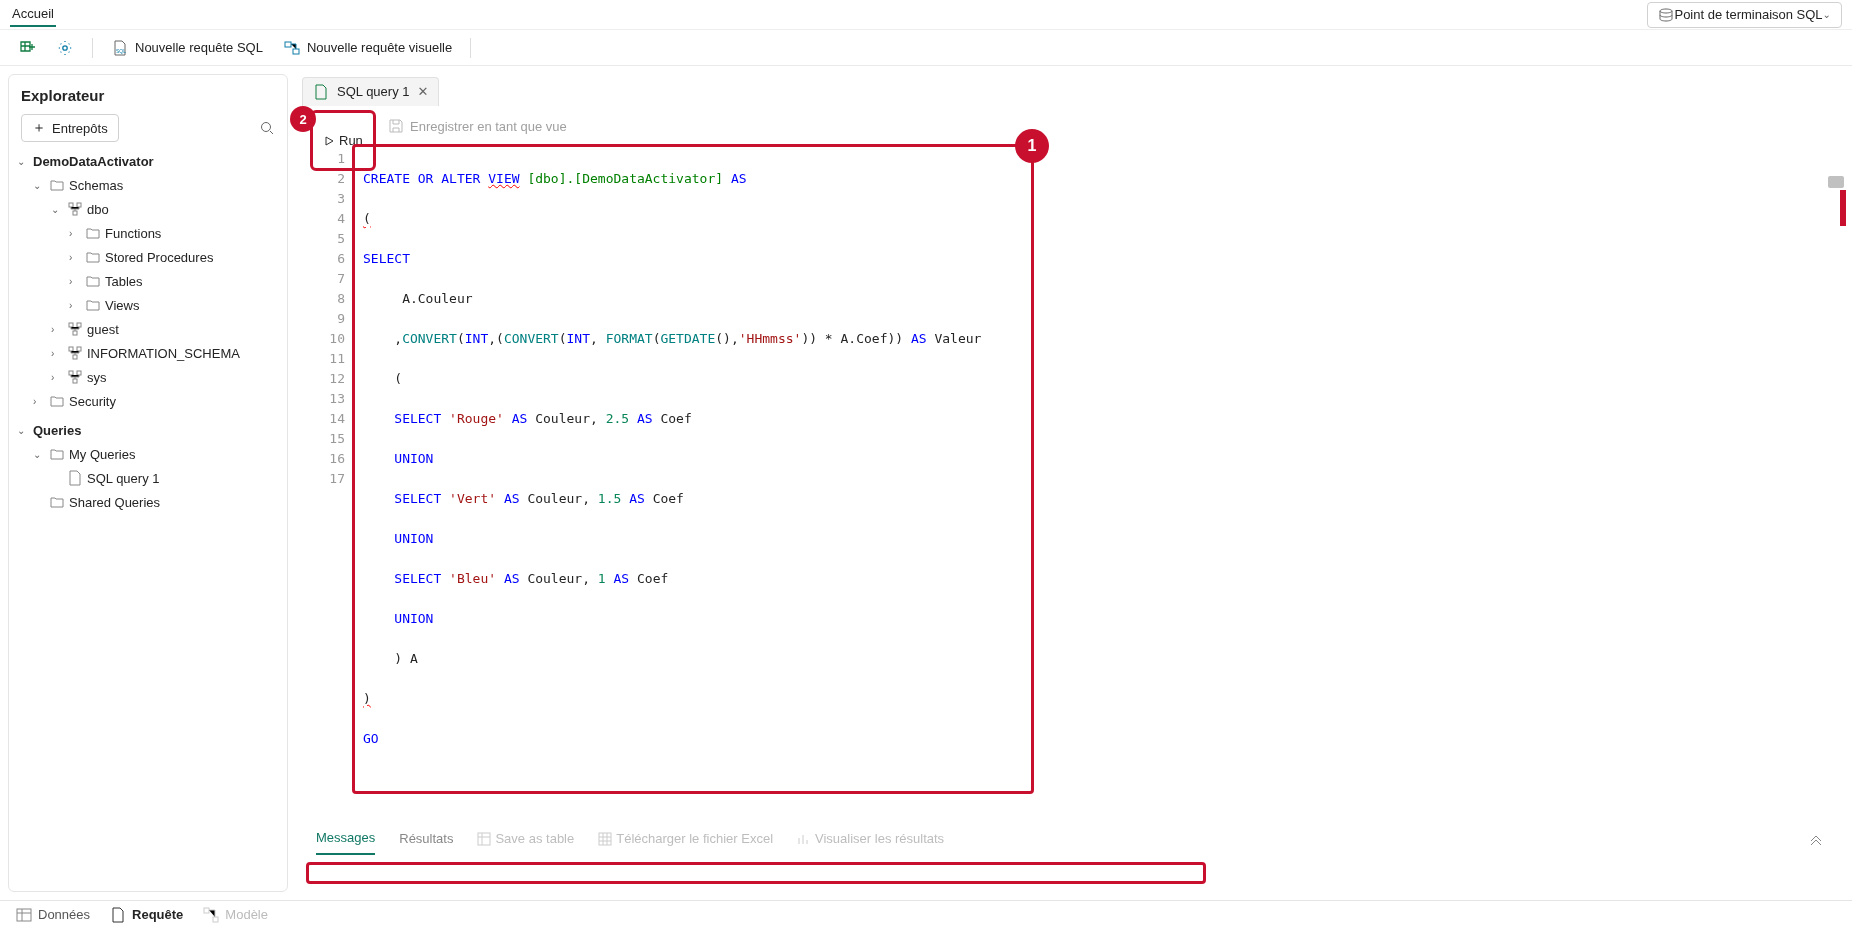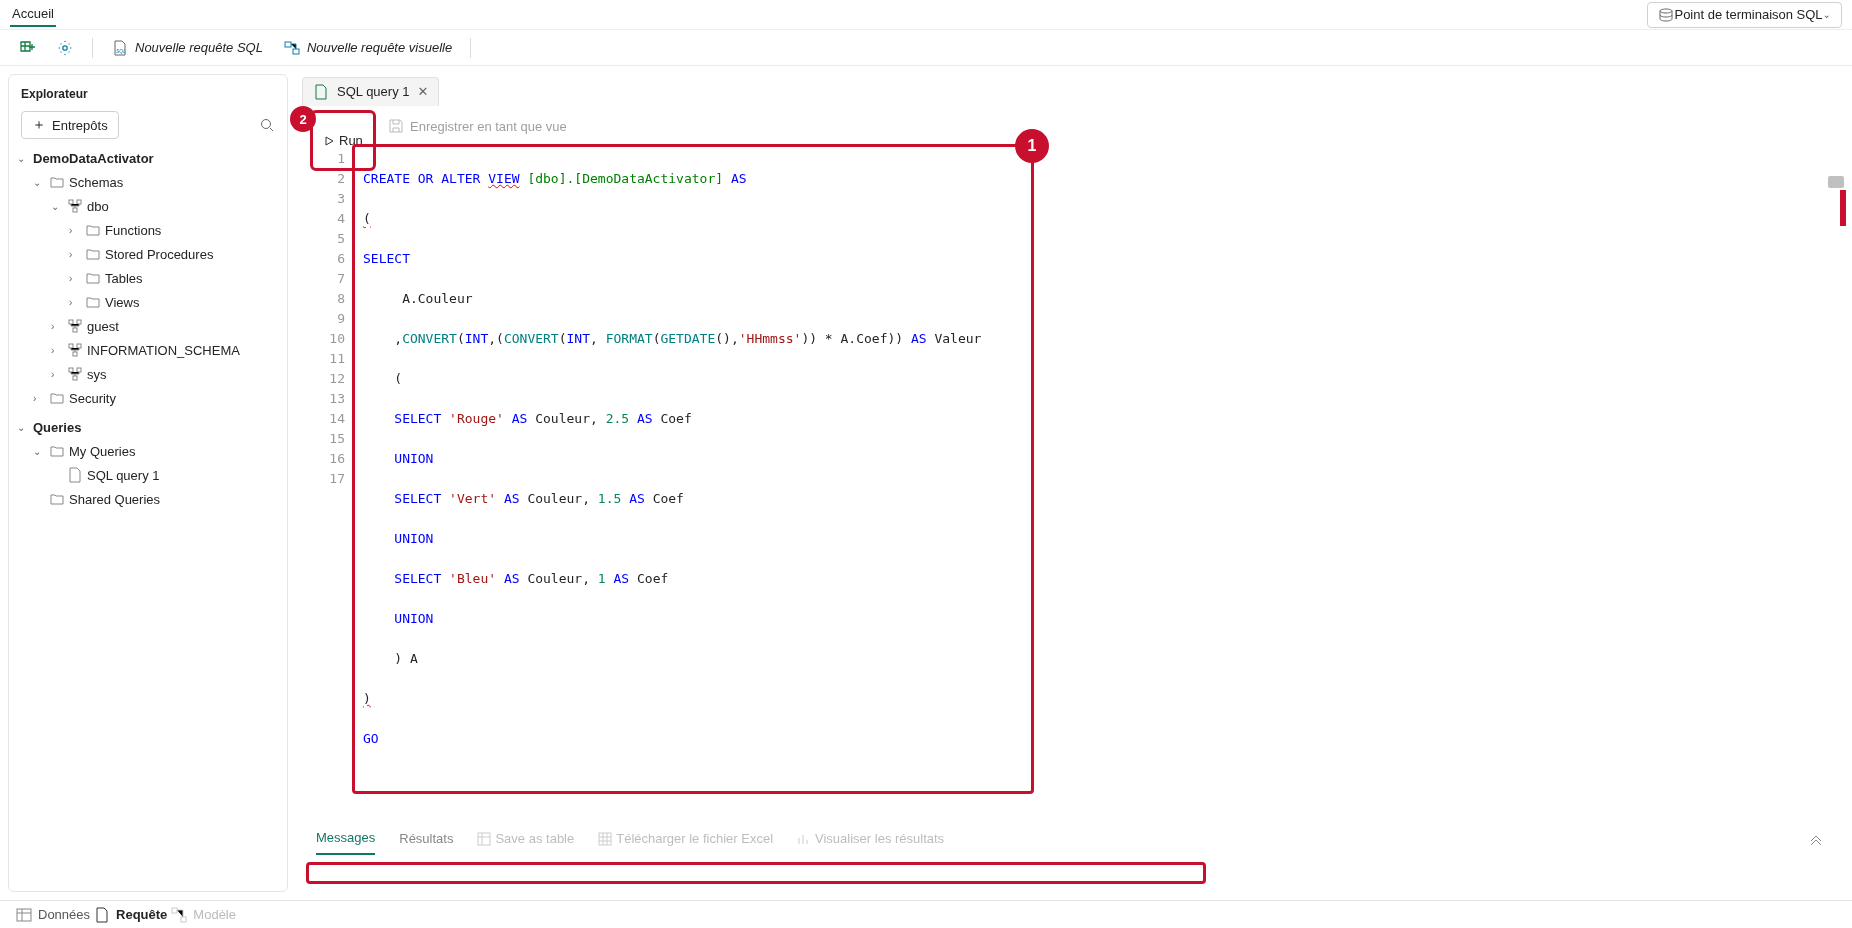--- a/index.html
+++ b/index.html
@@ -5,27 +5,27 @@
   * { box-sizing: border-box; margin: 0; padding: 0; }
   body { font-family: "Segoe UI", Arial, sans-serif; font-size: 13px; color: #242424; background: #fff; width: 1852px; height: 928px; overflow: hidden; }
 
   
   .topbar { height: 30px; display: flex; align-items: center; justify-content: space-between; padding: 0 10px; border-bottom: 1px solid #eee; }
   .home-tab { font-size: 13px; padding: 4px 2px; border-bottom: 2px solid #117865; color: #242424; }
   .endpoint-btn { display: flex; align-items: center; border: 1px solid #d1d1d1; border-radius: 4px; padding: 4px 10px; font-size: 13px; cursor: pointer; }
 
   
   .toolbar { height: 36px; border-bottom: 1px solid #eaeaea; display: flex; align-items: center; padding: 0 12px; gap: 8px; }
-  .toolbar .tbtn { display: flex; align-items: center; gap: 6px; padding: 4px 6px; border-radius: 3px; cursor: pointer; font-style: italic; }
+  .toolbar .tbtn { display: flex; align-items: center; gap: 6px; padding: 4px 6px; border-radius: 3px; cursor: pointer; }
   .toolbar .sep { width: 1px; height: 20px; background: #ddd; margin: 0 4px; }
 
   
   .main { display: flex; height: calc(100% - 30px - 36px - 28px); }
   .explorer { width: 280px; border: 1px solid #e5e5e5; border-radius: 6px; margin: 8px; display: flex; flex-direction: column; padding: 8px 0; }
-  .explorer-header { font-size: 12px; font-weight: 600; padding: 4px 12px 10px; }
+  .explorer-header { font-size: 15px; font-weight: 600; padding: 4px 12px 10px; }
   .explorer-row { display: flex; align-items: center; justify-content: space-between; padding: 0 12px 8px; }
   .entrepots-btn { display: flex; align-items: center; gap: 6px; border: 1px solid #d1d1d1; border-radius: 4px; padding: 4px 10px; cursor: pointer; }
   .tree { flex: 1; overflow-y: auto; padding: 0 6px; }
   .tree-item { display: flex; align-items: center; gap: 4px; padding: 4px 2px; cursor: pointer; border-radius: 3px; }
   .tree-indent-1 { padding-left: 18px; }
   .tree-indent-2 { padding-left: 36px; }
   .tree-indent-3 { padding-left: 54px; }
   .chev { width: 12px; display: inline-block; color: #666; font-size: 10px; }
   .folder-icon, .schema-icon, .table-icon, .sql-icon { width: 16px; height: 16px; flex-shrink: 0; }
 
@@ -58,21 +58,21 @@
   
   .results-panel { margin-top: 28px; }
   .results-tabs { display: flex; align-items: center; gap: 24px; padding: 0 20px; border-bottom: 1px solid transparent; position: relative; }
   .rtab { padding: 8px 0; color: #888; cursor: pointer; }
   .rtab.active { color: #117865; border-bottom: 2px solid #117865; }
   .rtab.disabled { color: #bdbdbd; }
   .collapse-icn { position: absolute; right: 20px; color: #888; cursor: pointer; }
 
   .msg-box { position: relative; border: 3px solid #c8102e; border-radius: 4px; margin: 6px 0 0 10px; width: 900px; padding: 8px; display: flex; gap: 10px; align-items: center; }
 
-  .footer { height: 28px; border-top: 1px solid #e5e5e5; display: flex; align-items: center; padding: 0 16px; gap: 4px; position: fixed; bottom: 0; left: 0; right: 0; background: #fff; }
+  .footer { height: 28px; border-top: 1px solid #e5e5e5; display: flex; align-items: center; padding: 0 16px; gap: 20px; position: fixed; bottom: 0; left: 0; right: 0; background: #fff; }
   .ftab { display: flex; align-items: center; gap: 6px; cursor: pointer; color: #555; }
   .ftab.active { color: #242424; font-weight: 600; }
 
   svg { display: block; }
 </style>
 </head>
 <body>
 
 <div class="topbar">
   <span class="home-tab">Accueil</span>

